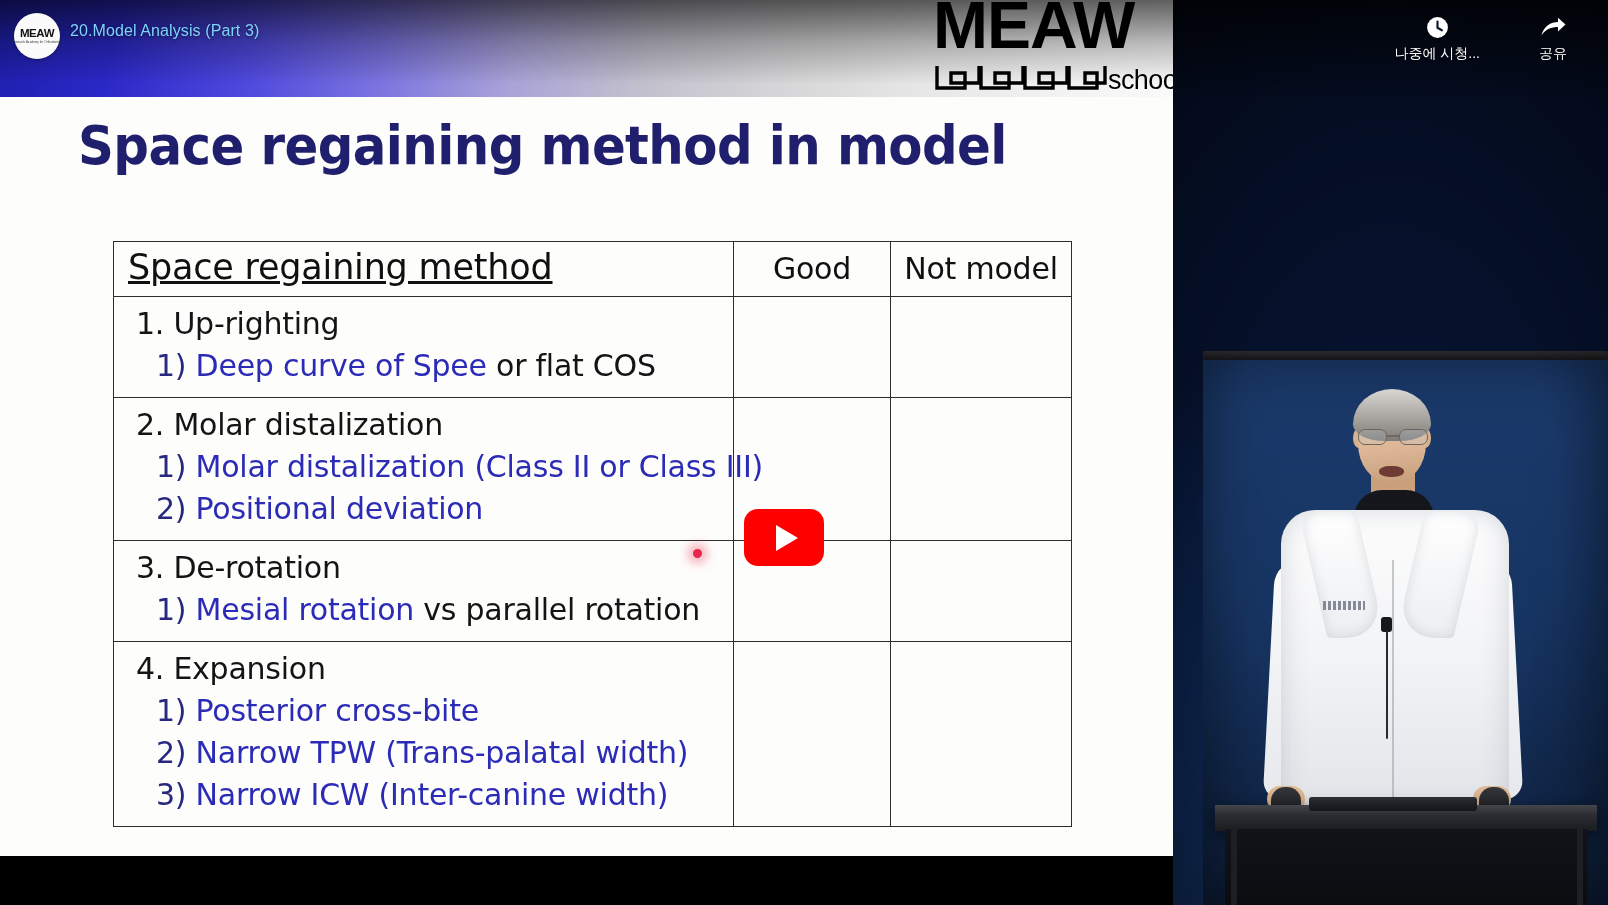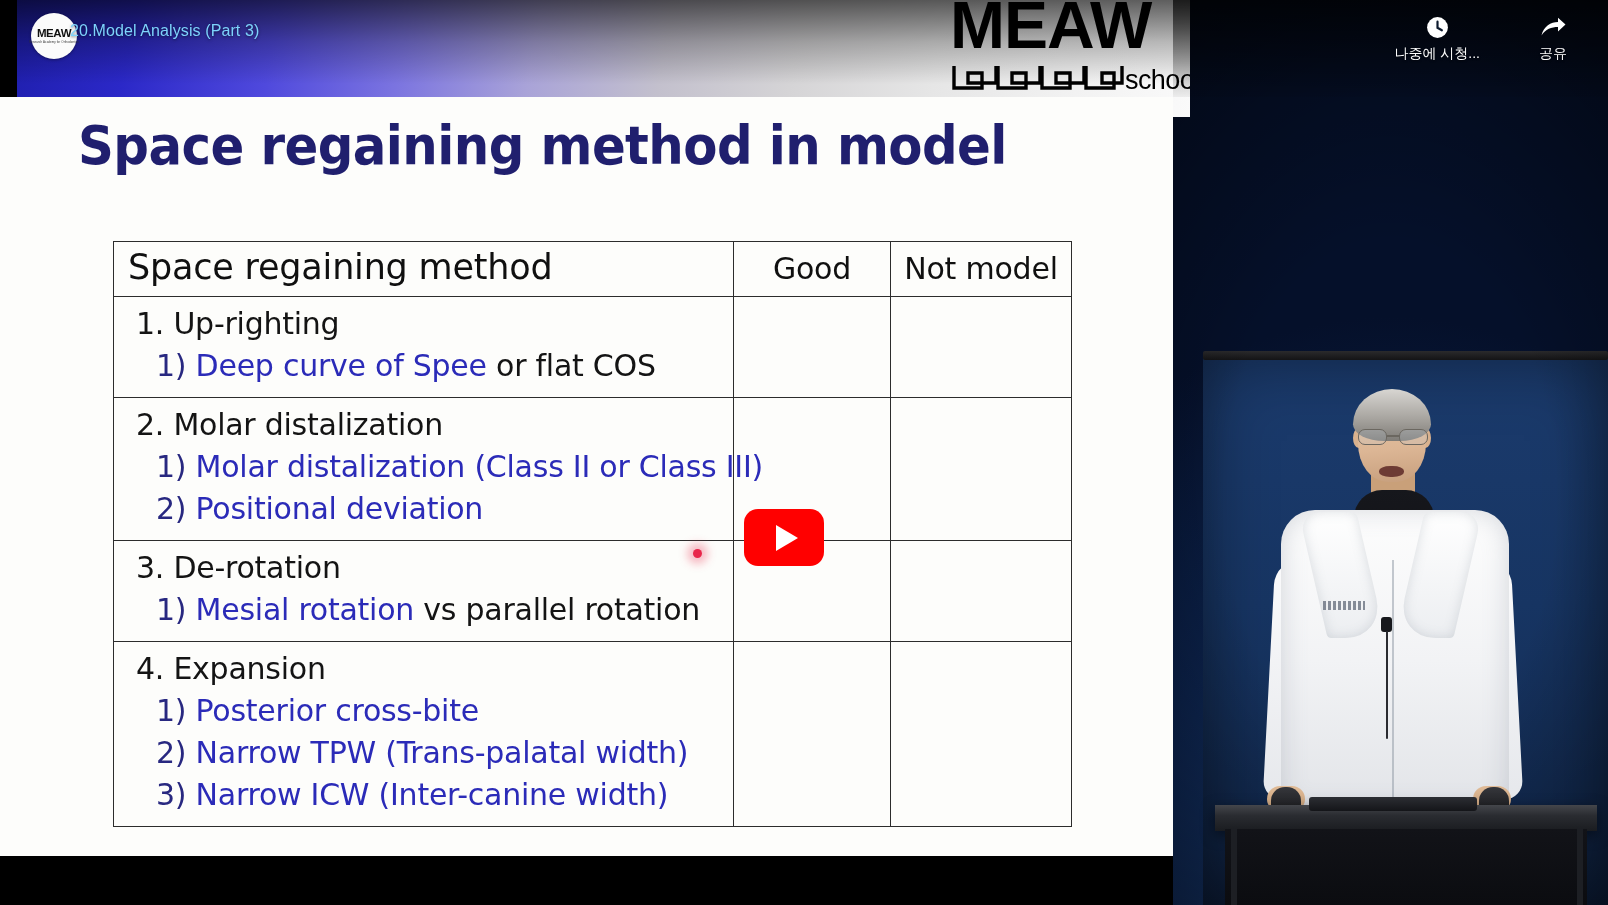--- a/index.html
+++ b/index.html
@@ -182,21 +182,21 @@
   .desk-leg-r { left: 404px; }
   .keyboard {
     position: absolute; left: 136px; top: 797px;
     width: 168px; height: 14px;
     background: linear-gradient(180deg,#2c2e33 0%, #141519 100%);
     border-radius: 3px; z-index: 10;
   }
 
   
   .header {
-    position: absolute; left: 17px; top: 0;
+    position: absolute; left: 0; top: 0;
     width: 1173px; height: 117px;
     background:
       linear-gradient(180deg, rgba(0,0,0,0.62) 0%, rgba(0,0,0,0.26) 36%, rgba(0,0,0,0.0) 72%),
       linear-gradient(100deg,
         #1f1fae 0%,
         #2b28c8 10%,
         #4f49dd 22%,
         #7b74e0 33%,
         #a9a3d8 44%,
         #c3c0cd 55%,
@@ -307,20 +307,21 @@
     padding: 0;
   }
   .col-method { width: 620px; }
   .col-good   { width: 157px; }
   .col-not    { width: 181px; }
 
   .cell-pad { padding: 6px 0 10px 18px; }
   .hdr-cell {
     font-size: 35px; color: #101010; padding: 5px 0 7px 14px;
     letter-spacing: -0.2px;
+    text-decoration: underline;
   }
   .hdr-cell-c {
     font-size: 30px; color: #101010; text-align: center;
     padding: 9px 0 10px 0; letter-spacing: -0.2px;
   }
   .ln {
     font-size: 30px; line-height: 1.40;
     color: #141414; white-space: nowrap; letter-spacing: -0.25px;
   }
   .ln.main { padding-left: 4px; }

